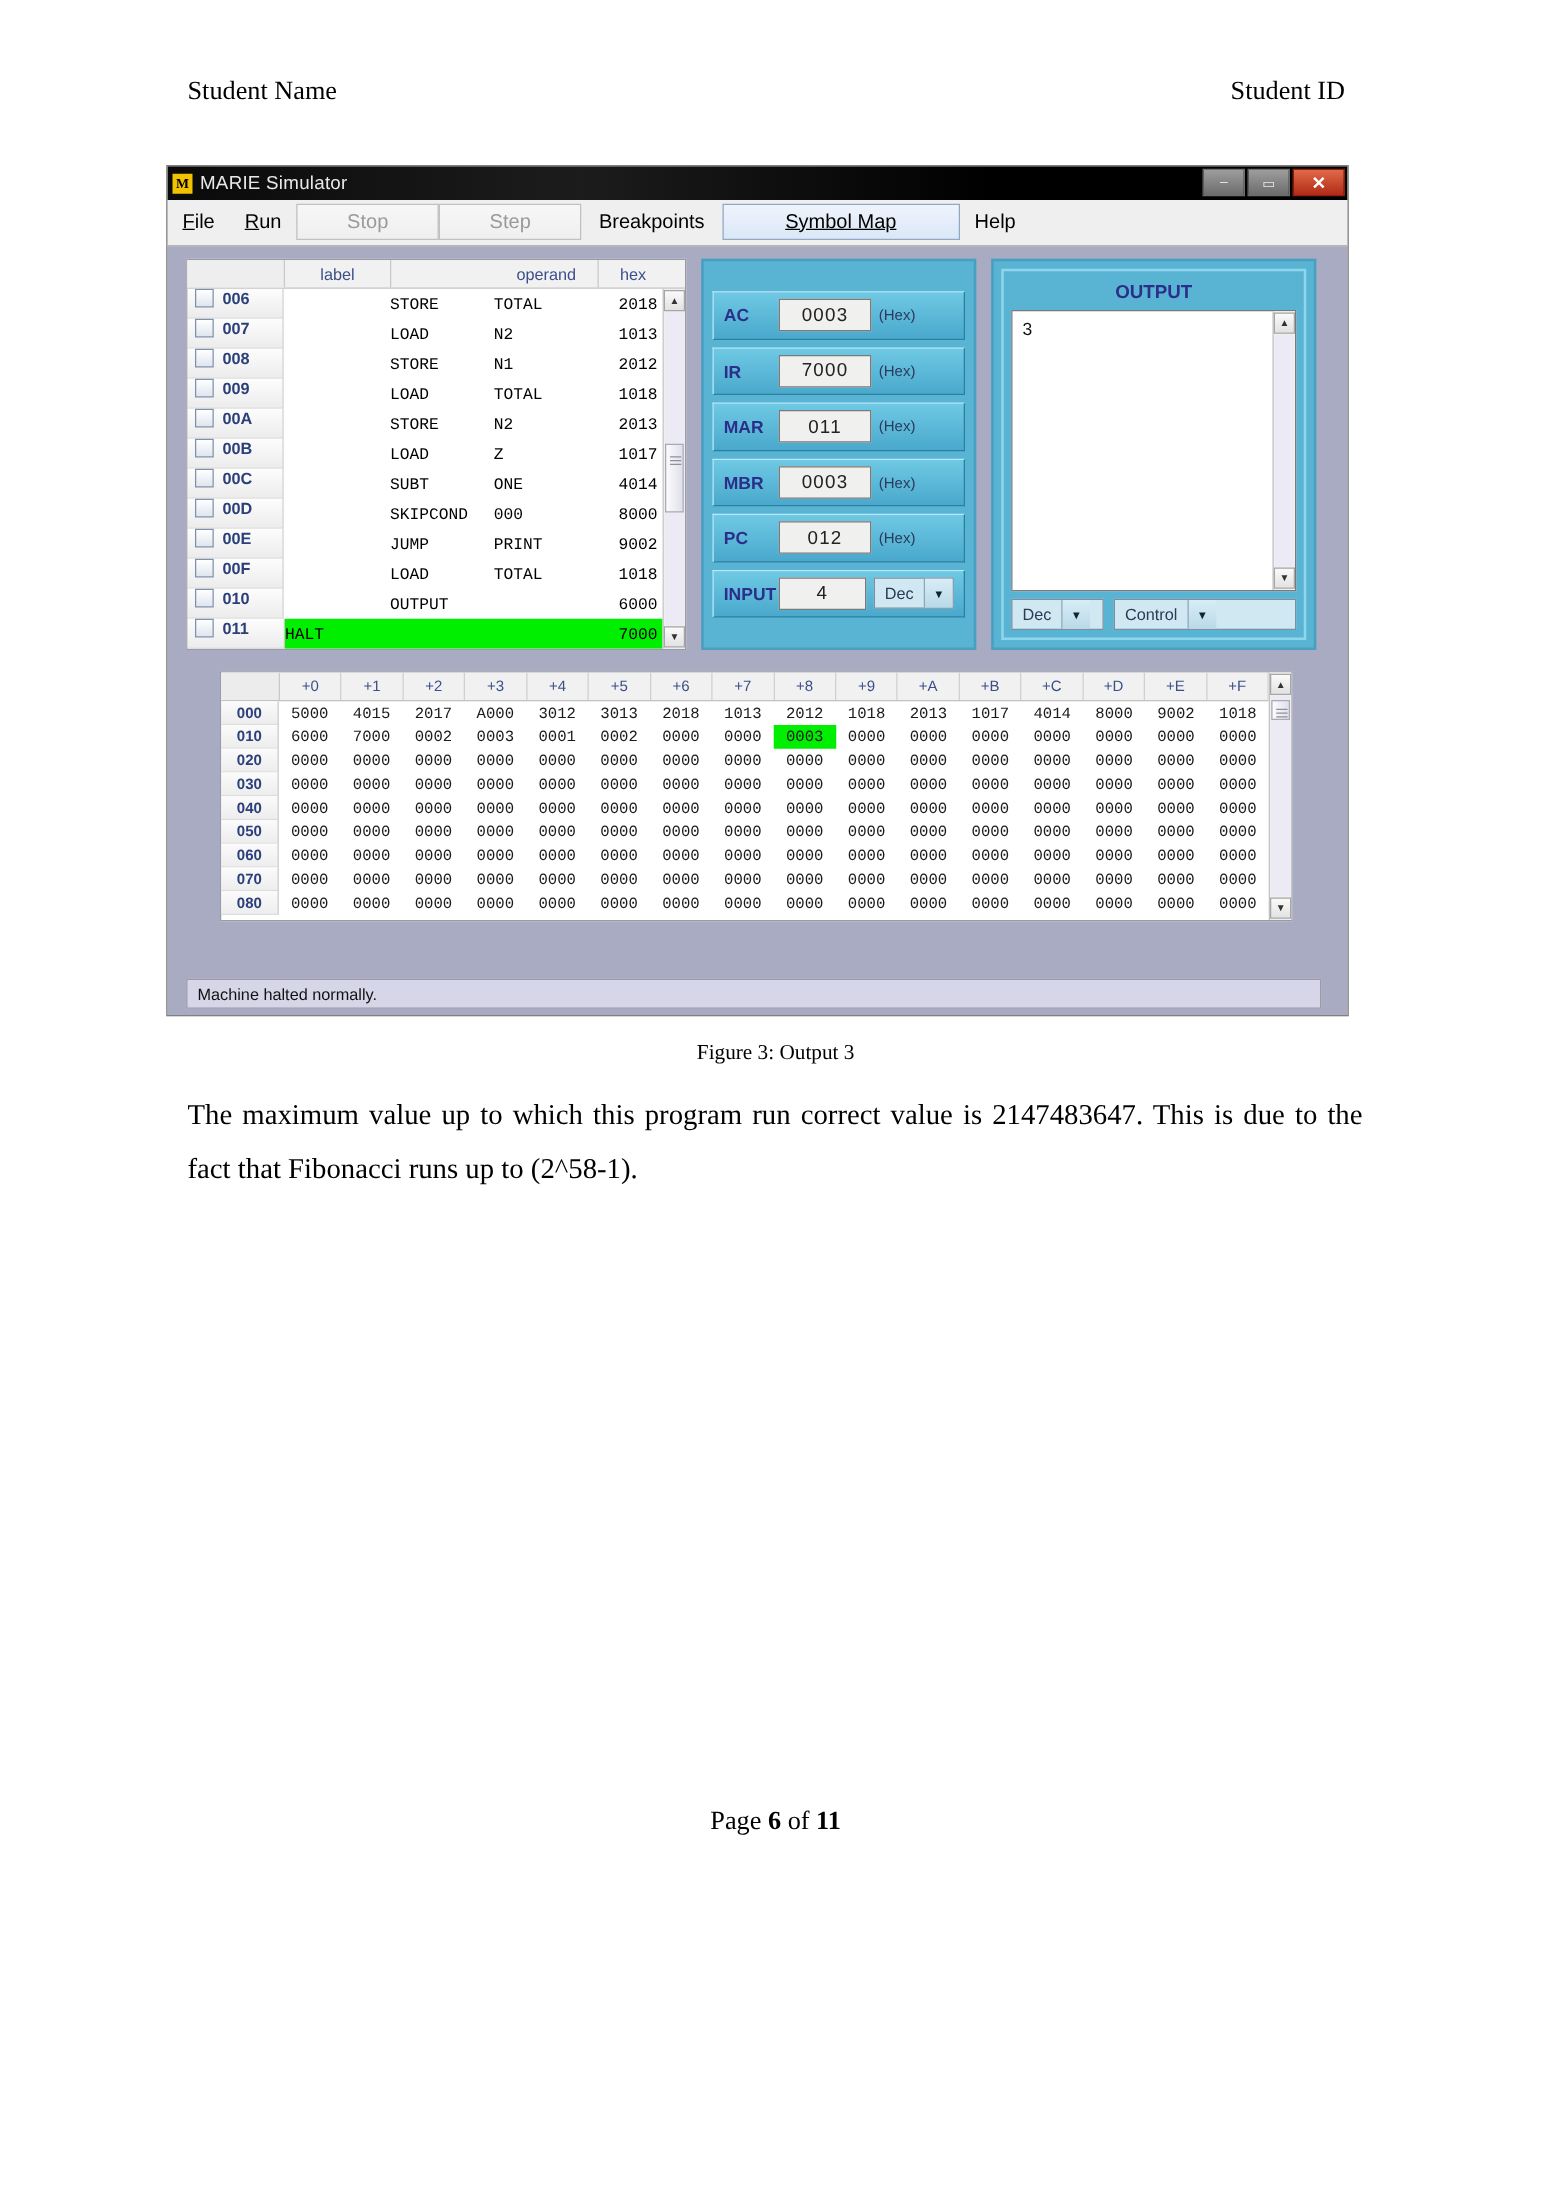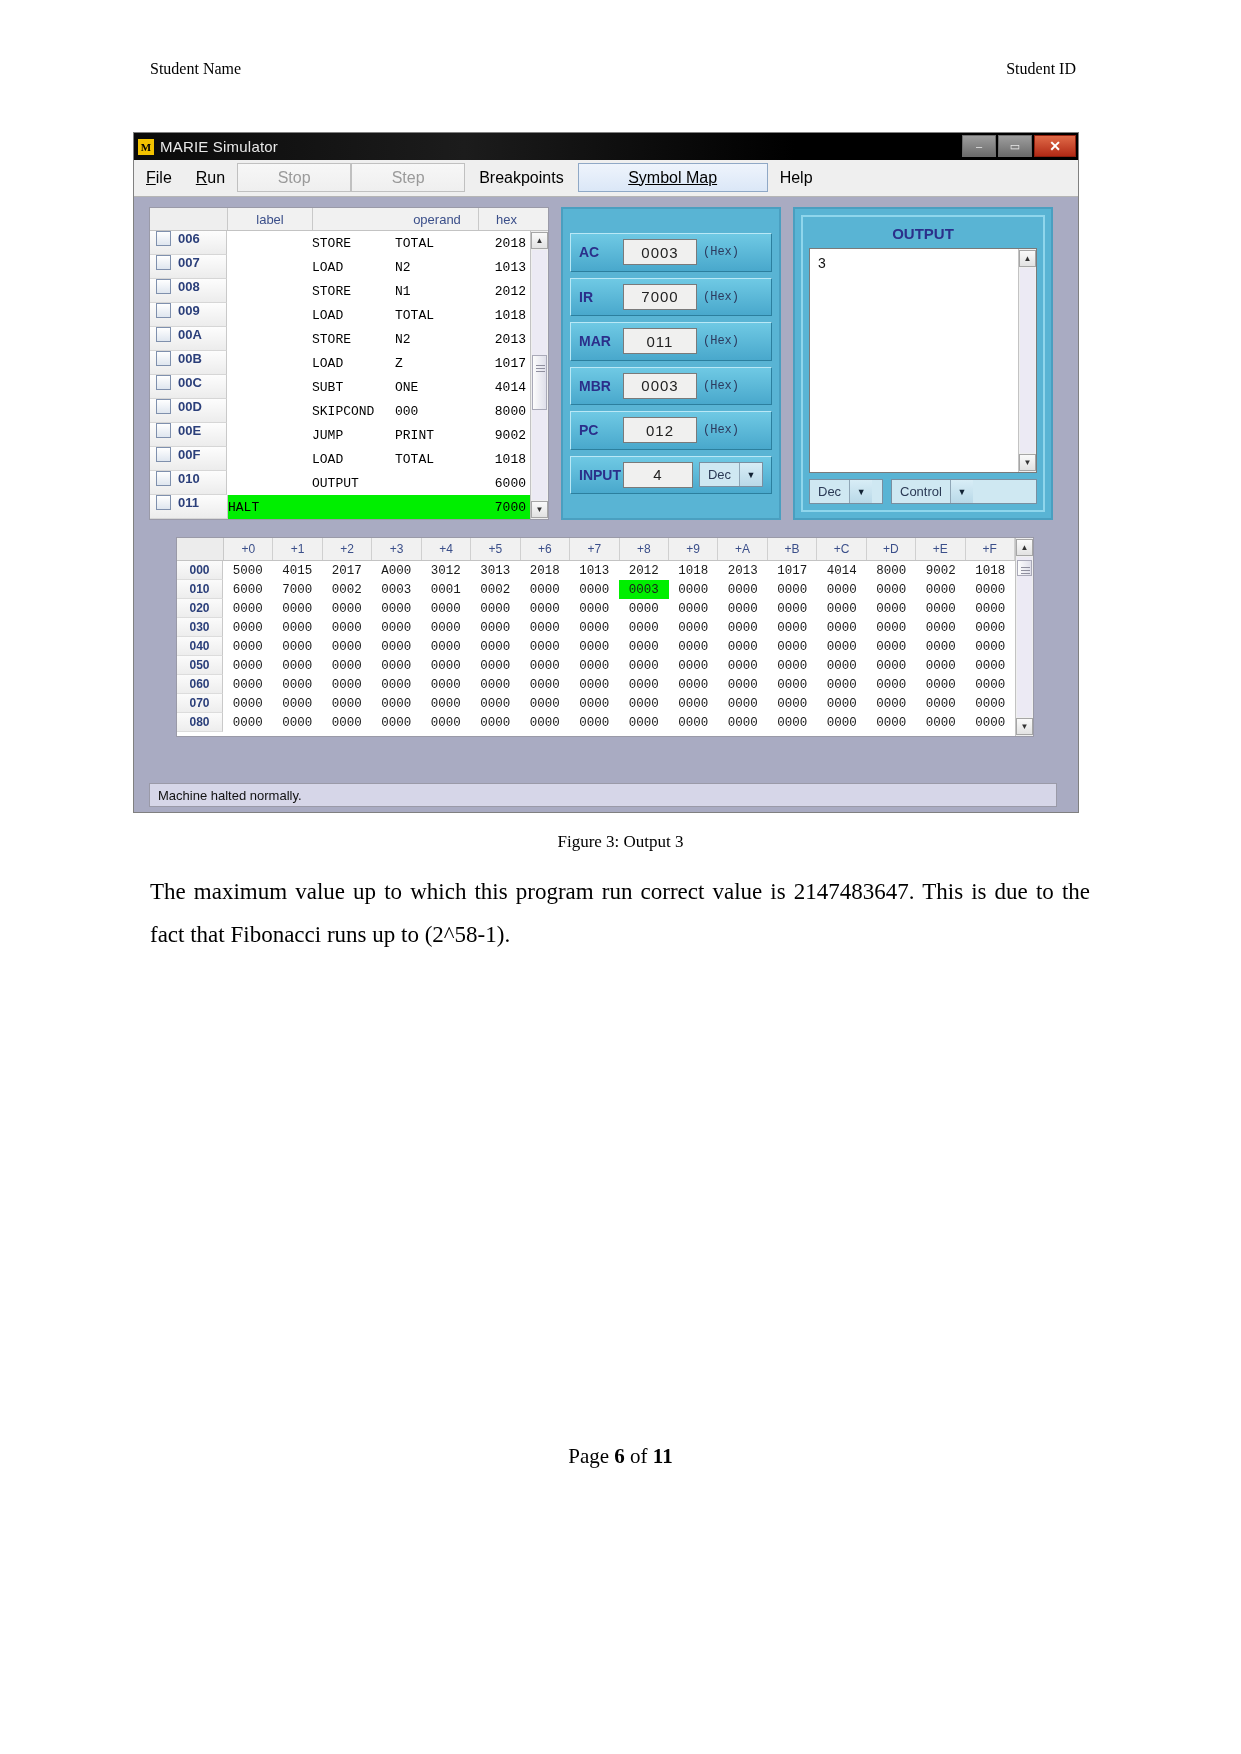--- a/index.html
+++ b/index.html
@@ -11,21 +11,21 @@
     overflow:hidden;
   }
   .page{position:relative;width:1241px;height:1754px;}
 
   
   .doc-header{
     position:absolute;left:0;top:60px;width:1226px;
     display:flex;justify-content:space-between;
     padding:0 150px 0 150px;
     box-sizing:border-box;
-    font-size:16px;color:#000;
+    font-size:21px;color:#000;
   }
   .doc-header span{font-family:"Liberation Serif", serif;}
 
   
   .sim-window{
     position:absolute;left:133px;top:132px;
     width:946px;height:681px;
     background:#d4d0c8;
     border:1px solid #808080;
     box-sizing:border-box;
@@ -132,21 +132,21 @@
     border-top:1px solid #b9e8f6;border-left:1px solid #b9e8f6;
     border-bottom:1px solid #2c7f9e;border-right:1px solid #2c7f9e;
     height:40px;display:flex;align-items:center;padding:0 8px;box-sizing:border-box;gap:6px;
   }
   .reg-name{width:38px;font-size:14px;font-weight:bold;color:#2b2f8a;font-family:"Liberation Sans",sans-serif;}
   .reg-val{
     background:#f0f0ef;border:1px solid #7a7a7a;
     width:72px;height:24px;display:flex;align-items:center;justify-content:center;
     font-family:"Liberation Sans",sans-serif;font-size:15px;color:#222;letter-spacing:1px;
   }
-  .reg-unit{font-size:12px;color:#2c3a5e;font-family:Liberation Mono, monospace;}
+  .reg-unit{font-size:12px;color:#2c3a5e;font-family:Liberation Sans, sans-serif;}
   .dd{
     display:flex;align-items:stretch;border:1px solid #7a8fa0;background:#cfe8f2;height:23px;
   }
   .dd-txt{padding:0 8px;display:flex;align-items:center;font-size:13px;color:#2b3a55;}
   .dd-btn{width:22px;border-left:1px solid #8fa6b6;background:linear-gradient(#d8edf6,#b9d9e8);
     display:flex;align-items:center;justify-content:center;font-size:9px;color:#123;}
 
   
   .out-panel{
     width:260px;height:313px;background:#59b4d4;border:2px solid #4a9fc0;

